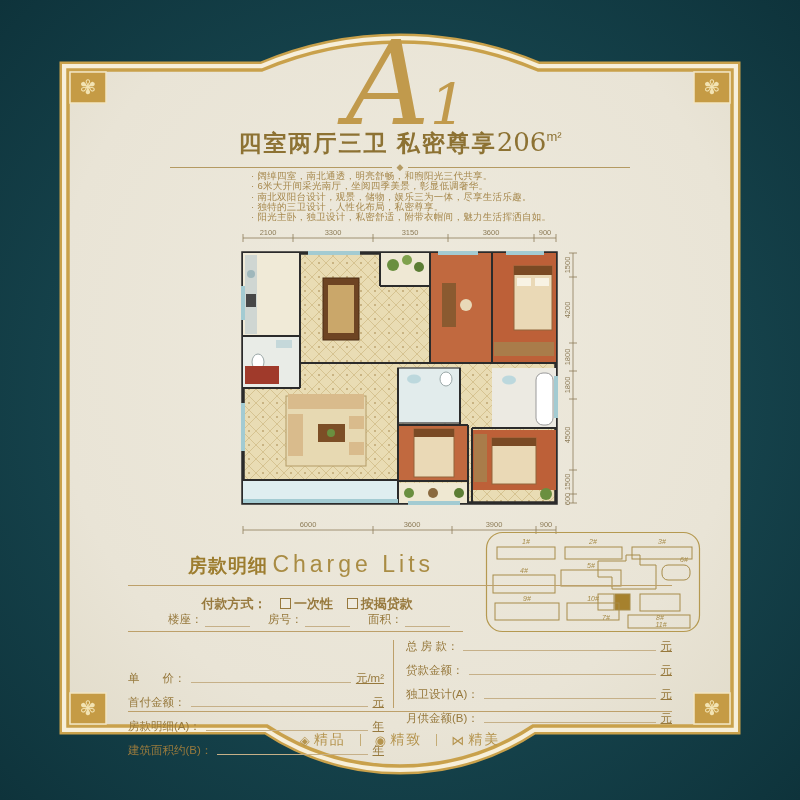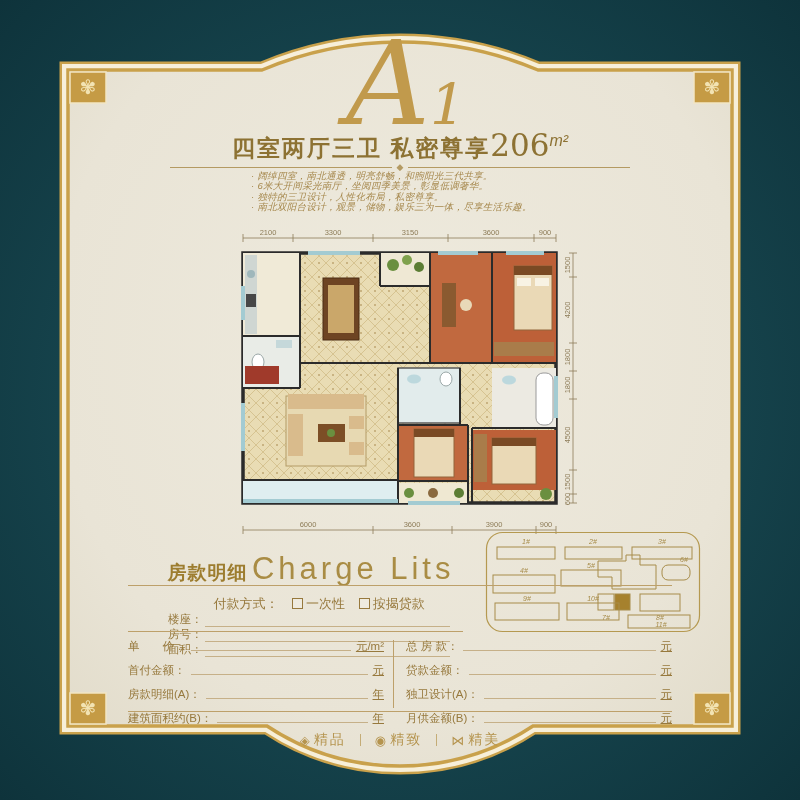--- a/index.html
+++ b/index.html
@@ -11,39 +11,39 @@
 
   
   .a1{top:26px;left:12px;right:0;text-align:center;color:#c19a4c;
       font-family:"DejaVu Serif",serif;font-style:italic;line-height:1;z-index:3;}
   .a1 .big{font-size:116px;}
   .a1 .small{font-size:56px;}
 
   
   .title{top:127px;left:0;right:0;text-align:center;color:#8d7233;z-index:3;}
   .title .pre{font-size:23px;font-weight:bold;letter-spacing:2px;}
-  .title .num{font-family:"DejaVu Serif",serif;font-size:31px;}
-  .title .unit{font-size:16px;vertical-align:10px;font-style:italic;}
+  .title .num{font-family:"DejaVu Serif",serif;font-size:26px;}
+  .title .unit{font-size:13px;vertical-align:10px;}
   .title-divider{top:163px;left:170px;width:460px;display:flex;align-items:center;z-index:3;}
   .title-divider .ln{flex:1;border-top:1px solid #b49a62;}
   .title-divider .gem{color:#b49a62;font-size:9px;padding:0 5px;line-height:1;}
 
   
   .features{top:171px;left:251px;width:320px;z-index:3;color:#a6884d;
-            font-size:9.5px;line-height:10.3px;letter-spacing:.3px;font-style:italic;}
+            font-size:9.5px;line-height:10.3px;letter-spacing:.3px;}
   .features div::before{content:"· ";}
 
   
   .charge-head{top:551px;left:128px;width:366px;text-align:center;z-index:3;}
   .charge-head .zh{font-size:19px;font-weight:bold;color:#9d7d2f;letter-spacing:1px;}
-  .charge-head .en{font-size:31px;color:#a98c44;letter-spacing:4px;}
+  .charge-head .en{font-size:23px;color:#a98c44;letter-spacing:4px;}
   .rule{height:1px;background:#bda06a;z-index:3;}
-  .payment{top:595px;left:136px;width:366px;text-align:center;color:#97793d;font-size:13px;z-index:3;}
+  .payment{top:595px;left:124px;width:366px;text-align:center;color:#97793d;font-size:13px;z-index:3;font-weight:bold;}
   .cbox{display:inline-block;width:9px;height:9px;border:1px solid #97793d;margin:0 3px -1px 10px;background:#efebdf;}
-  .fields-row{top:612px;left:168px;width:300px;display:flex;z-index:3;color:#97793d;font-size:11.5px;flex-direction:column;}
+  .fields-row{top:612px;left:168px;width:300px;display:flex;z-index:3;color:#97793d;font-size:11.5px;align-items:flex-end;}
   .fields-row .fld{display:flex;align-items:flex-end;margin-right:18px;flex:1;}
   .fields-row .blank{flex:1;border-bottom:1px solid #c6b088;height:10px;margin-left:2px;}
   .fcol{z-index:3;color:#97793d;font-size:11.5px;}
   .fcol .row{display:flex;align-items:flex-end;height:17px;margin-bottom:7px;}
   .fcol .lbl{white-space:pre;}
   .fcol .line{flex:1;border-bottom:1px solid #c6b088;height:9px;margin:0 5px 3px 5px;}
   .fcol .unit{text-align:left;text-decoration:underline;}
   .vdiv{width:1px;background:#bda06a;z-index:3;}
 
   
@@ -101,22 +101,23 @@
   </div>
   <div class="abs title-divider">
     <span class="ln"></span>
     <span class="gem">◆</span>
     <span class="ln"></span>
   </div>
 
   <div class="abs features">
     <div>阔绰四室，南北通透，明亮舒畅，和煦阳光三代共享。</div>
     <div>6米大开间采光南厅，坐阅四季美景，彰显低调奢华。</div>
+    <div>南北双阳台设计，观景，储物，娱乐三为一体，尽享生活乐趣。</div>
     <div>独特的三卫设计，人性化布局，私密尊享。</div>
-    <div>南北双阳台设计，观景，储物，娱乐三为一体，尽享生活乐趣。</div>
+    <div>阳光主卧，独卫设计，私密舒适，附带衣帽间，魅力生活挥洒自如。</div>
   </div>
 
   <svg class="abs" style="left:228px;top:228px;" width="380" height="320" viewBox="0 0 380 320">
     <defs>
       <pattern id="tile" width="14" height="14" patternUnits="userSpaceOnUse">
         <rect width="14" height="14" fill="#e9dcb4"></rect>
         <path d="M7 0 L14 7 L7 14 L0 7 Z" fill="none" stroke="#d6c391" stroke-width="1"></path>
         <circle cx="7" cy="7" r="1" fill="#bfa571"></circle>
       </pattern>
     </defs>
@@ -299,21 +300,21 @@
         <span>房号：</span>
         <span class="blank"></span>
       </span>
     <span class="fld">
         <span>面积：</span>
         <span class="blank"></span>
       </span>
   </div>
   <div class="abs rule" style="left:128px;top:631px;width:335px;"></div>
 
-  <div class="abs fcol" style="left:128px;top:637px;width:256px;">
+  <div class="abs fcol" style="left:128px;top:669px;width:256px;">
     <div class="row">
       <span class="lbl">单　　价：</span>
         <span class="line"></span>
         <span class="unit">元/m²</span>
     </div>
     <div class="row">
       <span class="lbl">首付金额：</span>
         <span class="line"></span>
         <span class="unit">元</span>
     </div>

